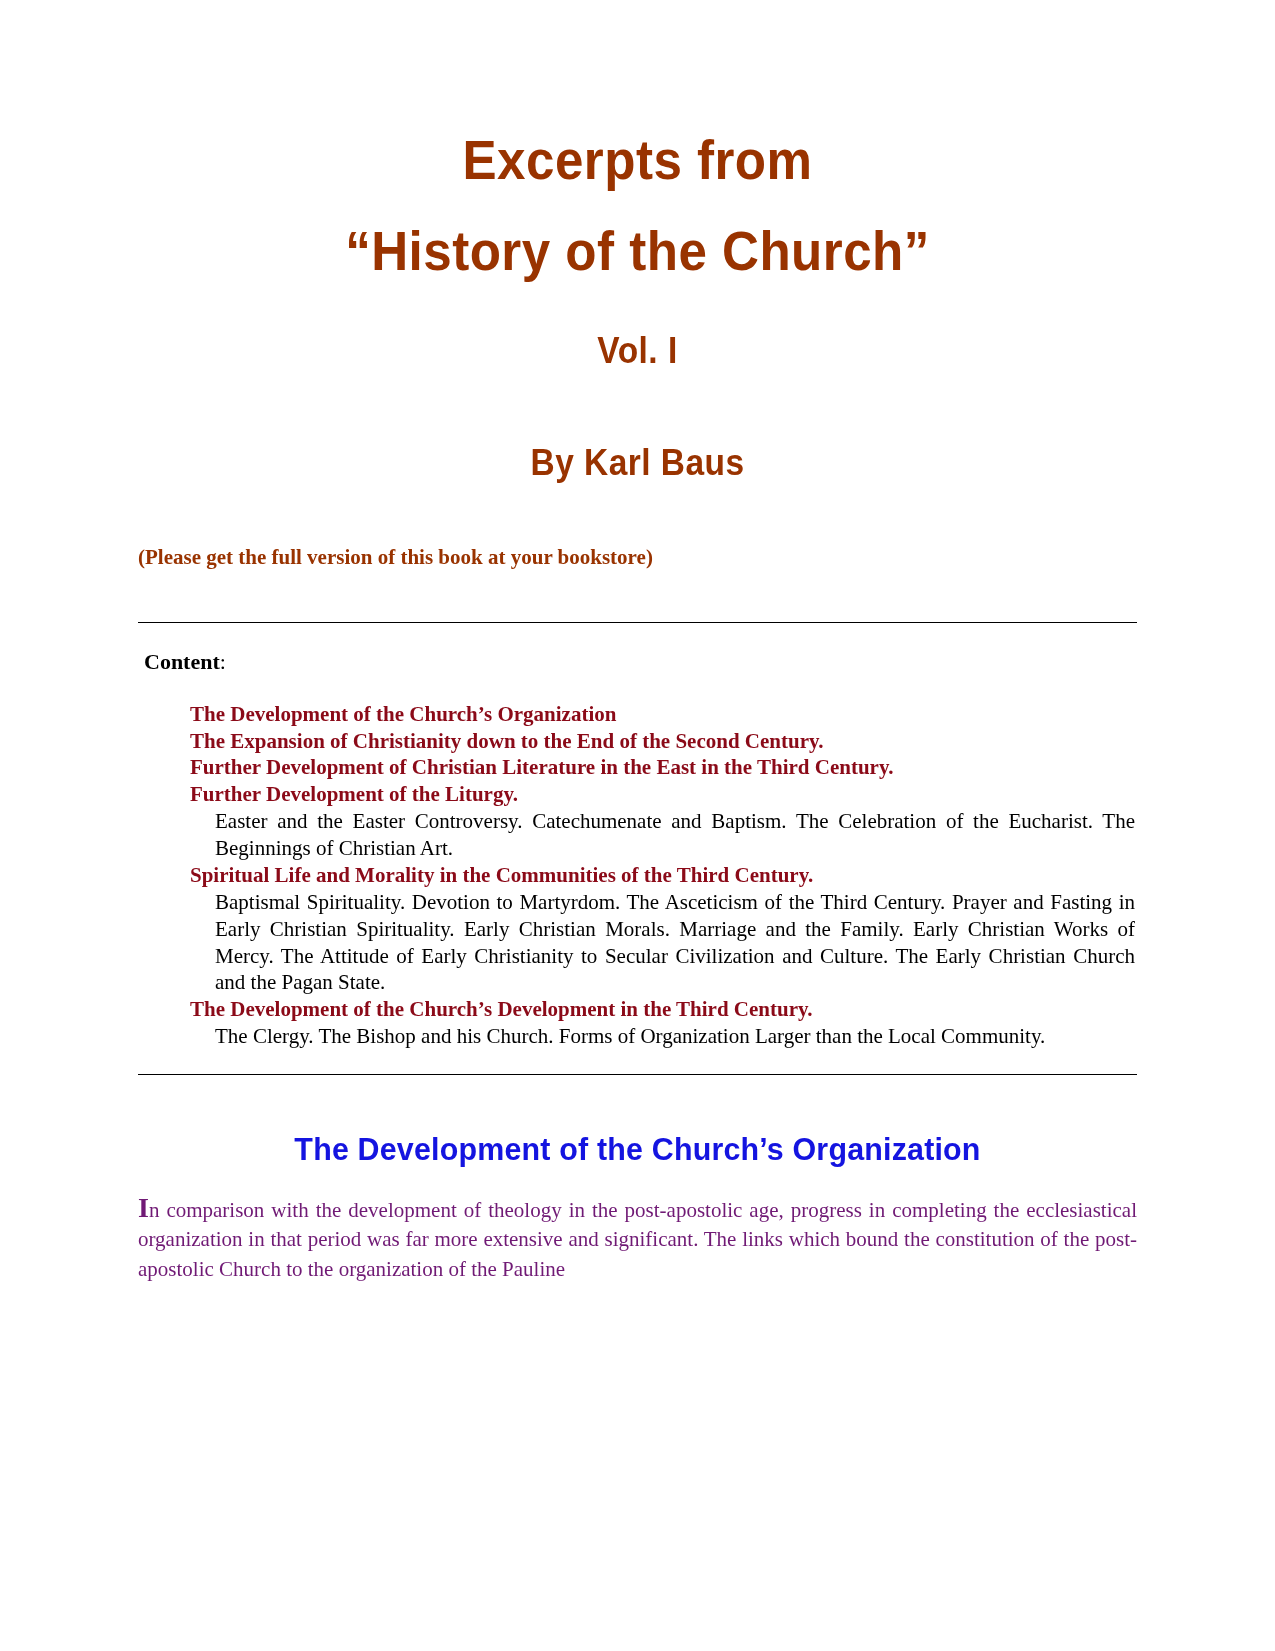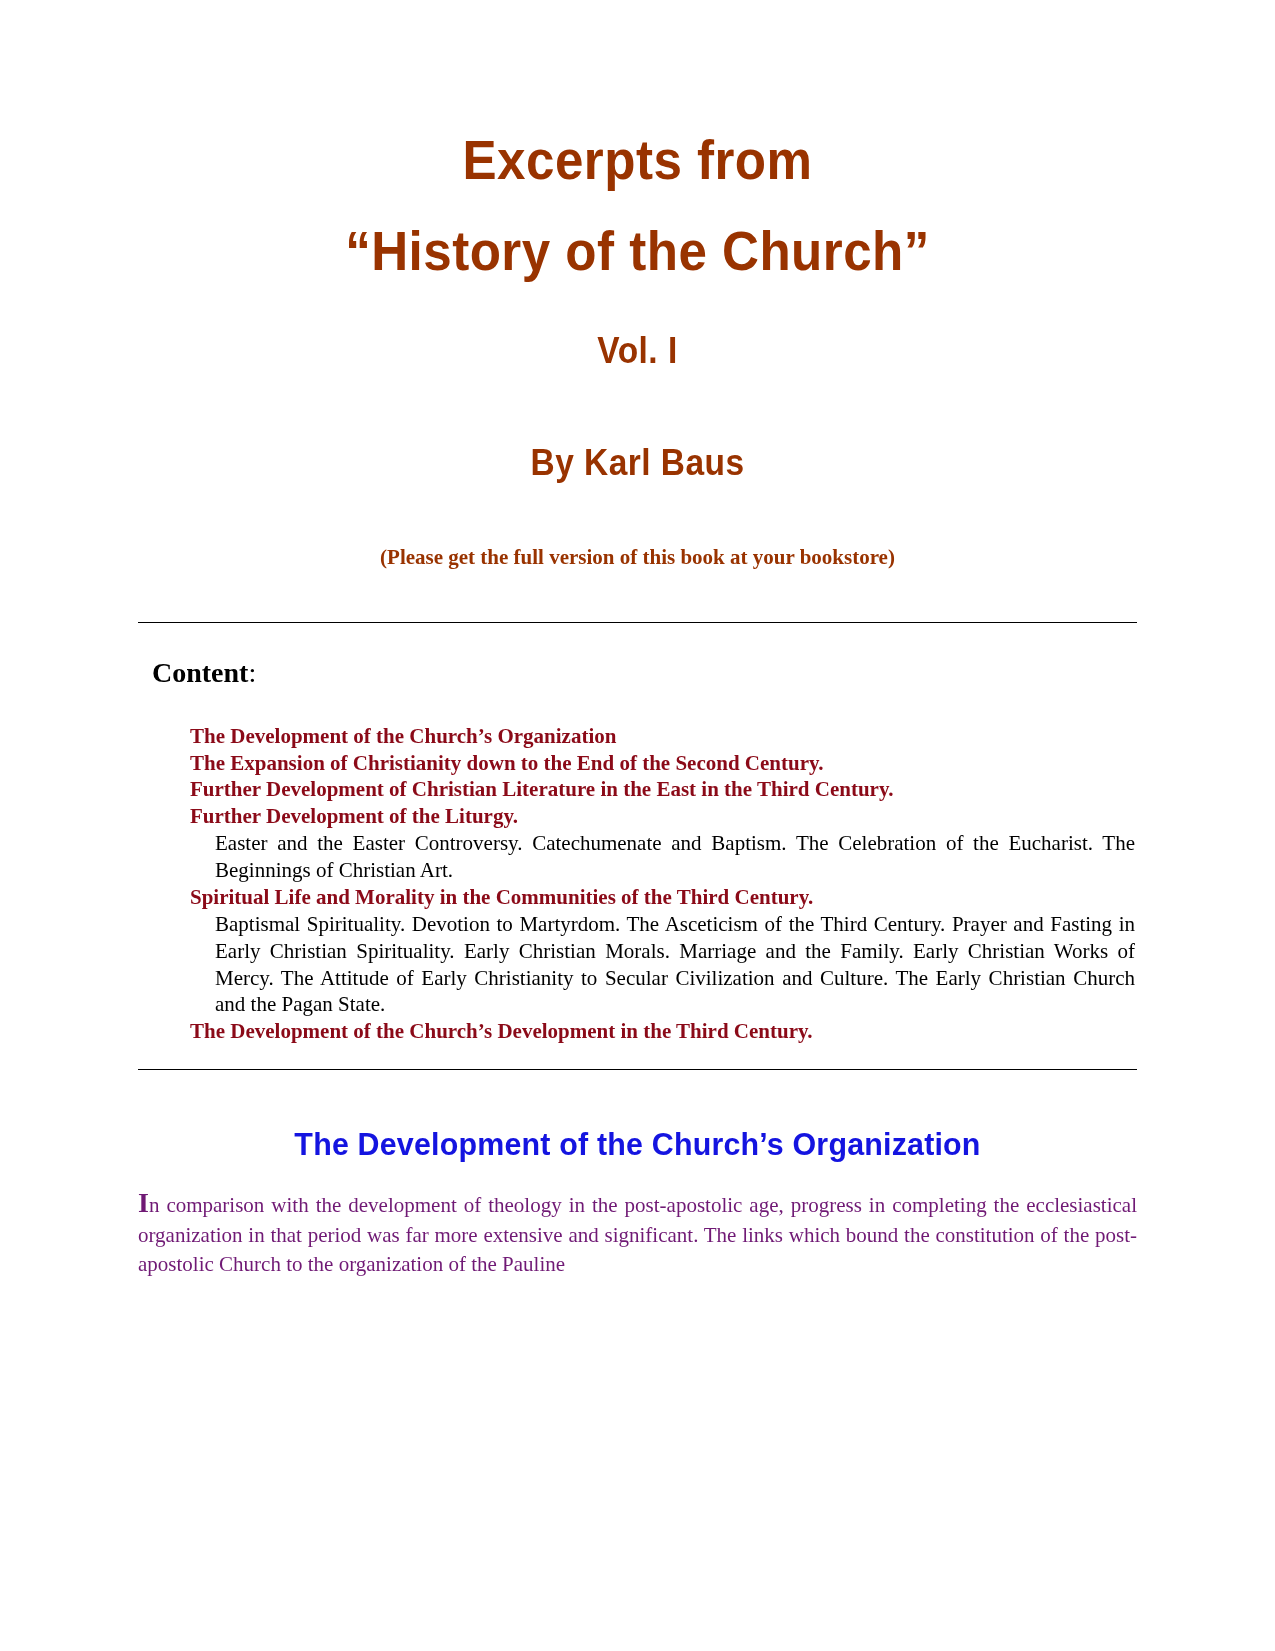--- a/index.html
+++ b/index.html
@@ -44,43 +44,43 @@
     transform-origin: center center;
   }
   .title-line-1 { font-size: 55px; }
   .title-line-2 { font-size: 55px; margin-top: 26px; }
   .title-line-3 { font-size: 36px; margin-top: 46px; }
   .byline       { font-size: 36px; margin-top: 70px; }
 
   .bookstore-note {
     margin: 0;
     padding-top: 60px;
-    text-align: center;
+    text-align: left;
     font-family: "Liberation Serif", "DejaVu Serif", serif;
     font-weight: bold;
     font-size: 21px;
     color: #993300;
   }
 
   
   .rule {
     border: 0;
     border-top: 1.6px solid #000000;
     margin: 0;
   }
   .rule-top { margin-top: 52px; }
   .rule-bottom { margin-top: 24px; }
 
   
   .content-label {
-    margin: 8px;
+    margin: 0;
     padding-top: 26px;
     padding-left: 6px;
     font-weight: bold;
-    font-size: 28px;
+    font-size: 22px;
     color: #000000;
   }
   .content-label .colon { font-weight: normal; }
 
   
   .toc {
     padding-top: 26px;
     padding-left: 52px;
     padding-right: 2px;
   }
@@ -162,20 +162,21 @@
 
   <div class="toc">
     <p class="toc-heading">The Development of the Church’s Organization</p>
     <p class="toc-heading">The Expansion of Christianity down to the End of the Second Century.</p>
     <p class="toc-heading">Further Development of Christian Literature in the East in the Third Century.</p>
     <p class="toc-heading">Further Development of the Liturgy.</p>
     <p class="toc-desc">Easter and the Easter Controversy. Catechumenate and Baptism. The Celebration of the Eucharist. The Beginnings of Christian Art.</p>
     <p class="toc-heading">Spiritual Life and Morality in the Communities of the Third Century.</p>
     <p class="toc-desc">Baptismal Spirituality. Devotion to Martyrdom. The Asceticism of the Third Century. Prayer and Fasting in Early Christian Spirituality. Early Christian Morals. Marriage and the Family. Early Christian Works of Mercy. The Attitude of Early Christianity to Secular Civilization and Culture. The Early Christian Church and the Pagan State.</p>
     <p class="toc-heading">The Development of the Church’s Development in the Third Century.</p>
+    <p class="toc-desc">The Clergy. The Bishop and his Church. Forms of Organization Larger than the Local Community.</p>
   </div>
 
   <hr class="rule rule-bottom">
 
 
   <h2 class="section-heading">The Development of the Church’s Organization</h2>
 
   <p class="body-par"><span class="dropcap">I</span><span>n comparison with the development of theology in the post-apostolic age, progress in completing the ecclesiastical organization in that period was far more extensive and significant. The links which bound the constitution of the post-apostolic Church to the organization of the Pauline</span></p>
 
 </div>

